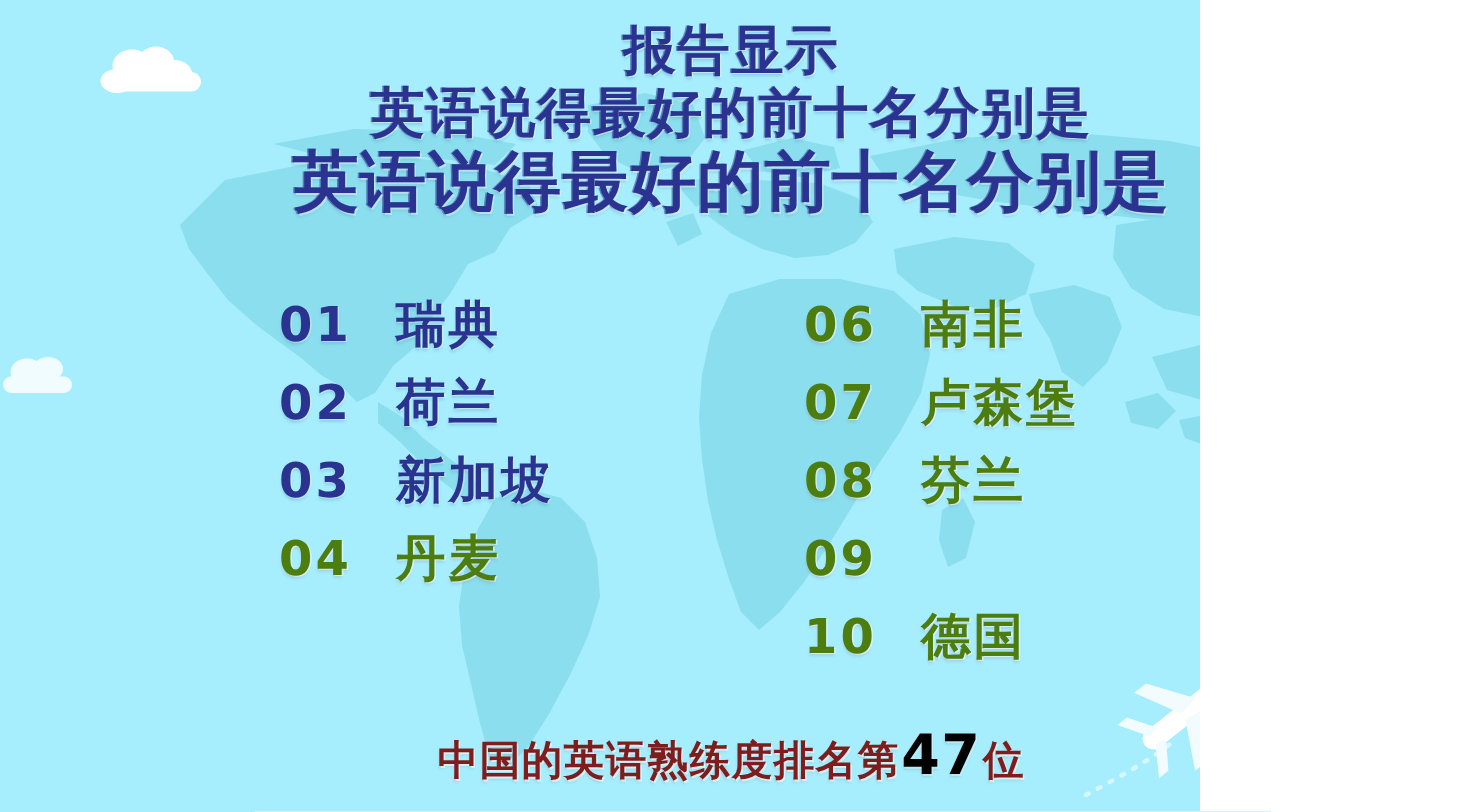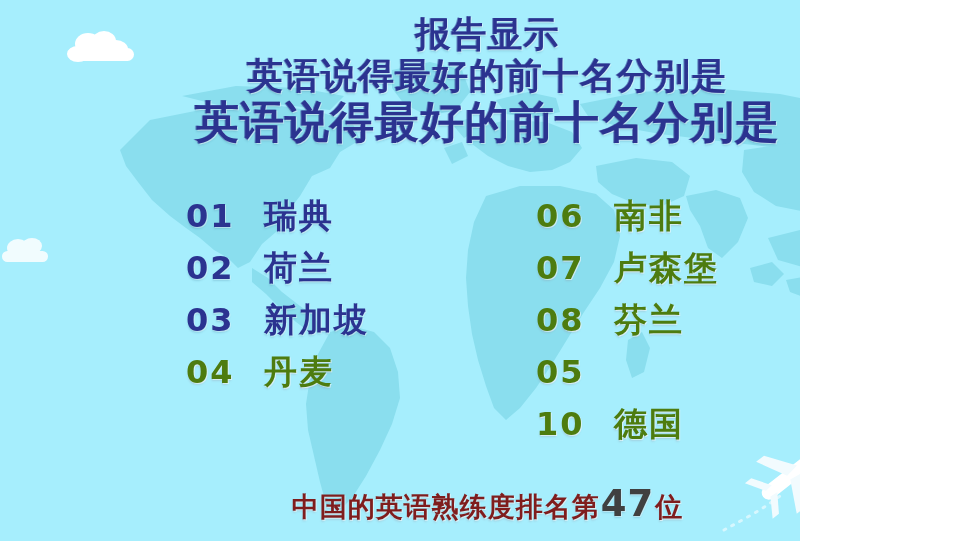--- a/index.html
+++ b/index.html
@@ -142,21 +142,21 @@
     color: #7f1d1d;
     text-shadow:
        1px 1px 0 rgba(255,255,255,.55),
        0px 2px 2px rgba(150,120,130,.22);
   }
   #footer-rank {
     font-family: "DejaVu Sans", "Liberation Sans", sans-serif;
     font-weight: 700;
     font-size: 37px;
     letter-spacing: 1px;
-    color: #404040;
+    color: #000000;
     margin: 0 1px;
     text-shadow:
        1px 1px 0 rgba(255,255,255,.40),
        0px 2px 2px rgba(80,140,170,.28);
   }
 </style>
 </head>
 <body>
 
 <div id="poster">
@@ -304,21 +304,21 @@
         </div>
         <div class="rank-row">
           <span class="rank-num c-coral">07</span>
           <span class="rank-name c-coral">卢森堡</span>
         </div>
         <div class="rank-row">
           <span class="rank-num c-coral">08</span>
           <span class="rank-name c-coral">芬兰</span>
         </div>
         <div class="rank-row">
-          <span class="rank-num c-coral">05</span>
+          <span class="rank-num c-coral">09</span>
         </div>
         <div class="rank-row">
           <span class="rank-num c-coral">10</span>
           <span class="rank-name c-coral">德国</span>
         </div>
       </div>
   </div>
 
   <div id="footer">
     <span id="footer-pre">中国的英语熟练度排名第</span><span id="footer-rank">47</span><span id="footer-post">位</span>

